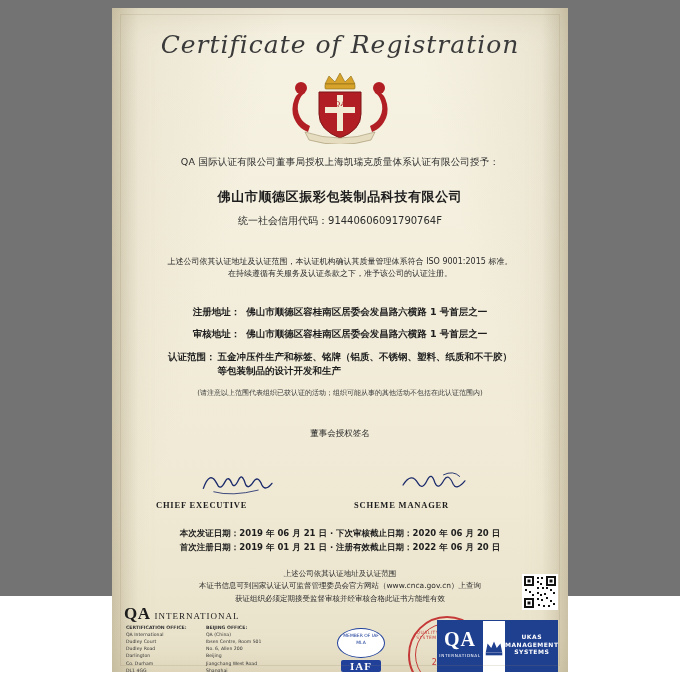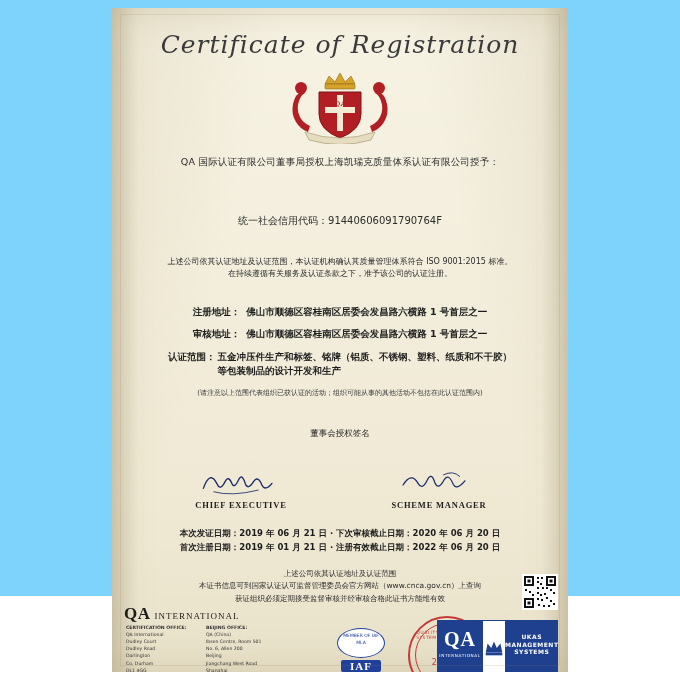--- a/index.html
+++ b/index.html
@@ -10,21 +10,21 @@
   body {
     width: 680px;
     height: 680px;
     overflow: hidden;
     font-family: "Liberation Serif", serif;
   }
   #page {
     position: relative;
     width: 680px;
     height: 596px;
-    background: #7dd3fc;
+    background: #737373;
   }
   
   #cert {
     position: absolute;
     left: 112px;
     top: 8px;
     width: 456px;
     height: 664px;
     background:
       linear-gradient(105deg, rgba(210,200,170,0.35) 0%, rgba(255,253,243,0.0) 28%),
@@ -170,21 +170,21 @@
     font-size: 8.5px;
     color: #2b2b2b;
   }
   .signatures {
     position: absolute;
     top: 452px;
     left: 44px; right: 44px;
     display: flex;
     justify-content: space-between;
   }
-  .sig-block { width: 170px; text-align: center; }
+  .sig-block { width: 170px; }
   .sig-mark {
     height: 40px;
     display: flex;
     align-items: center;
     justify-content: center;
   }
   .sig-title {
     font-family: "Liberation Serif", serif;
     font-size: 8.5px;
     font-weight: bold;
@@ -407,20 +407,21 @@
 
         <path d="M38 22 h42 v22 q0 16 -21 24 q-21 -8 -21 -24 z" fill="#b11f24" stroke="#7d1518" stroke-width="1"></path>
         <path d="M56 25 h6 v12 h12 v6 h-12 v18 h-6 v-18 h-12 v-6 h12 z" fill="#f2ead2"></path>
         <text x="59" y="36" text-anchor="middle" font-family="DejaVu Serif, serif" font-size="8" fill="#b11f24">QA</text>
 
         <path d="M24 62 q35 12 70 0 l-4 8 q-31 9 -62 0 z" fill="#e6dcc0" stroke="#9d8f68" stroke-width="0.6"></path>
       </svg>
     </div>
 
     <div class="lead">QA 国际认证有限公司董事局授权上海凯瑞克质量体系认证有限公司授予：</div>
+    <div class="company">佛山市顺德区振彩包装制品科技有限公司</div>
     <div class="credit-code">统一社会信用代码：91440606091790764F</div>
 
     <div class="statement">
       <div>上述公司依其认证地址及认证范围，本认证机构确认其质量管理体系符合 ISO 9001:2015 标准。</div>
       <div>在持续遵循有关服务及认证条款之下，准予该公司的认证注册。</div>
     </div>
 
     <div class="fields">
       <div class="field-row">
         <span class="field-label">注册地址：</span>

